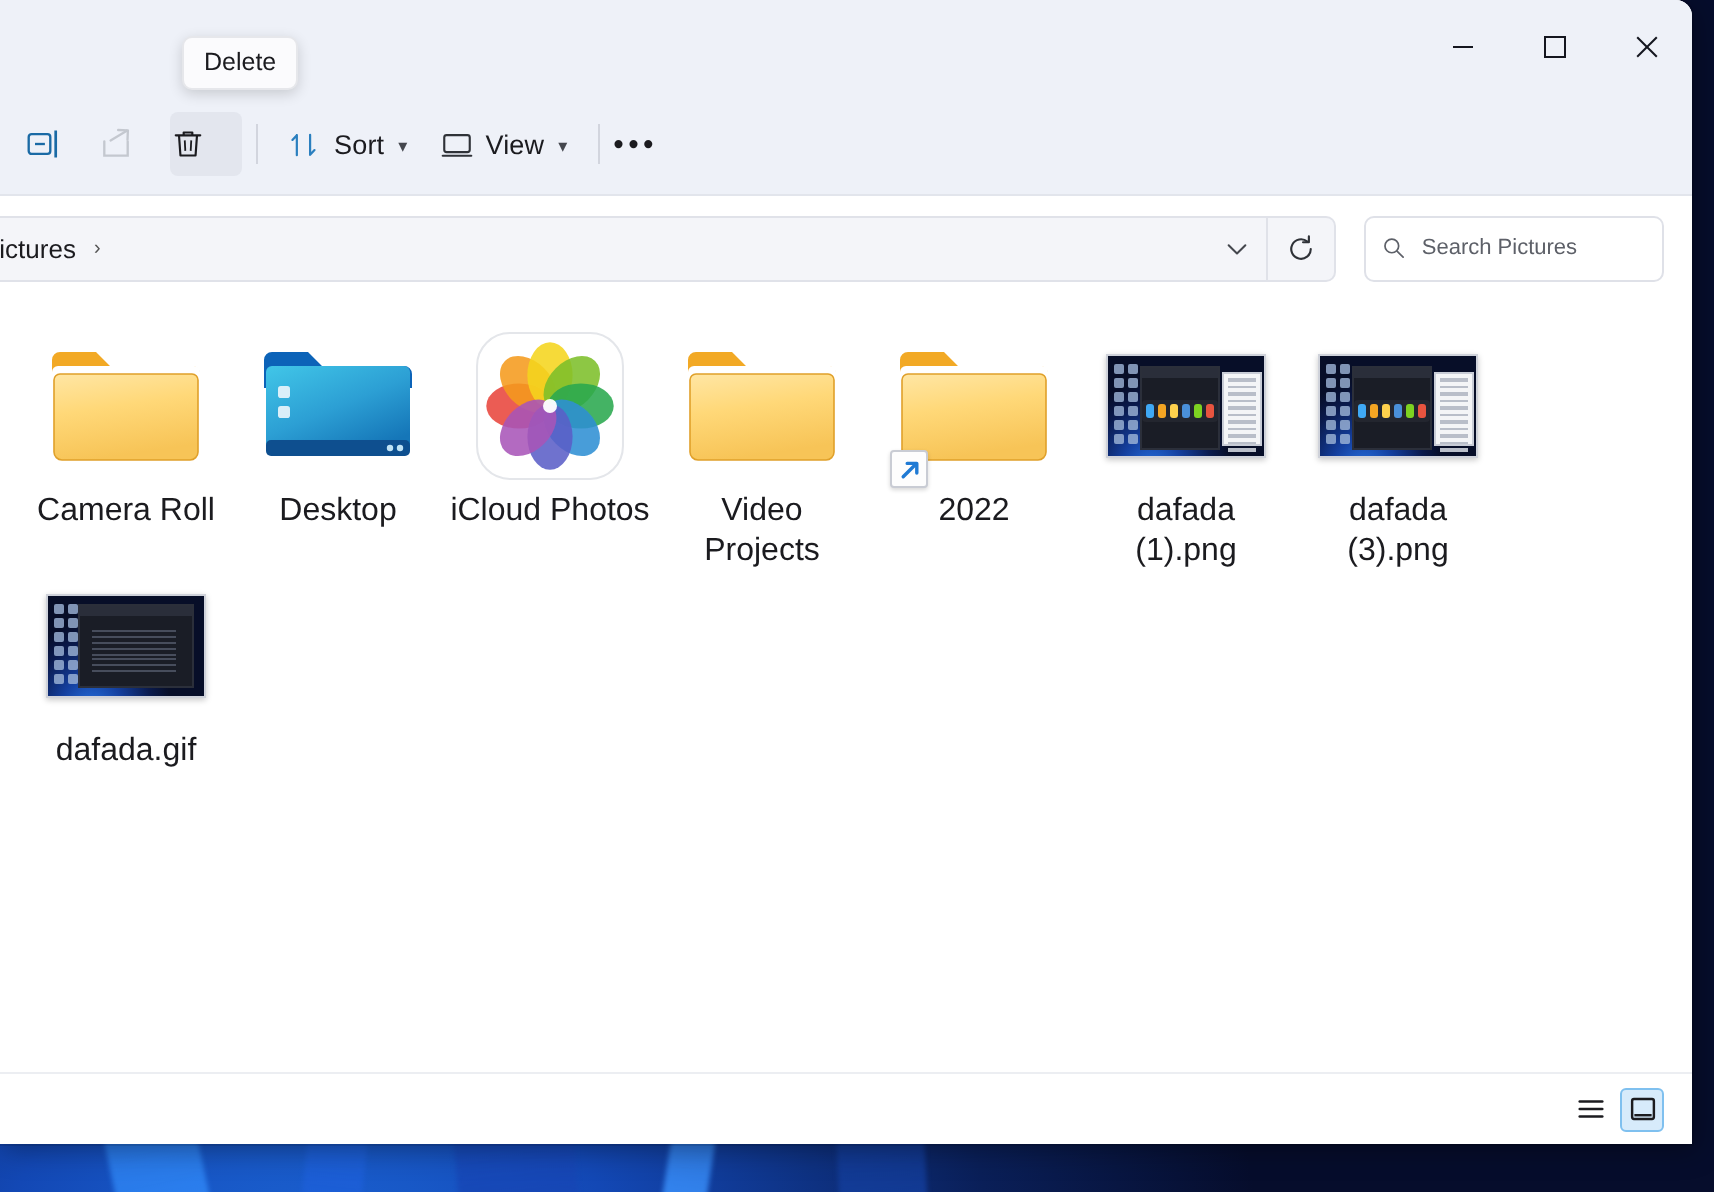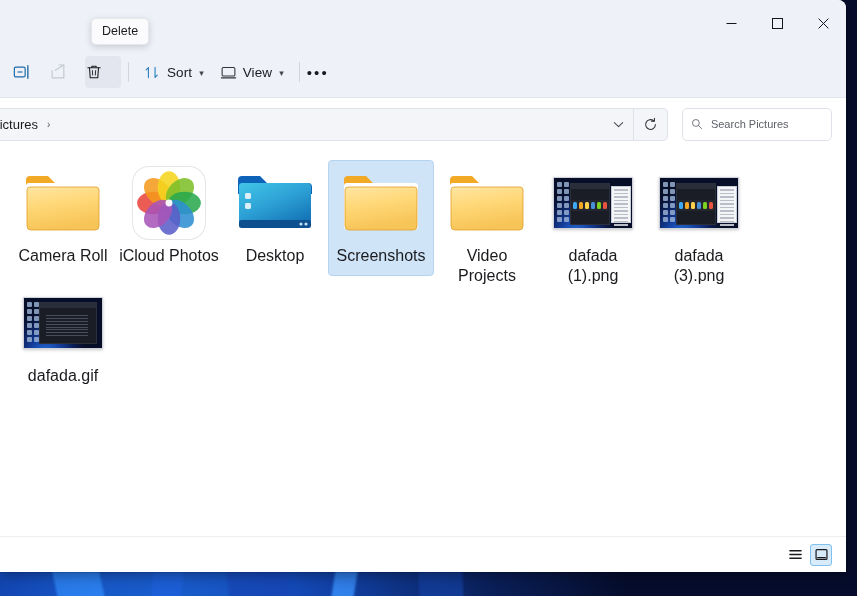--- a/index.html
+++ b/index.html
@@ -478,39 +478,20 @@
     <defs>
       <linearGradient id="fy" x1="0" y1="0" x2="0.25" y2="1">
         <stop offset="0" stop-color="#ffe6a4"></stop>
         <stop offset="0.45" stop-color="#ffd878"></stop>
         <stop offset="1" stop-color="#f7c457"></stop>
       </linearGradient>
     </defs>
   </svg>
         </div>
         <div class="file-label">Camera Roll</div>
-      </div>
-      <div class="file-item">
-        <div class="thumb">
-          <svg width="74" height="74" viewBox="0 0 72 72">
-    <rect x="0.5" y="0.5" width="71" height="71" rx="16" fill="#ffffff" stroke="#e4e6ea" stroke-width="1"></rect>
-    <g style="mix-blend-mode:multiply">
-              <ellipse cx="36" cy="21" rx="11" ry="16" fill="#e8453c" opacity="0.88" transform="rotate(-90 36 36)"></ellipse>
-              <ellipse cx="36" cy="21" rx="11" ry="16" fill="#f59b1e" opacity="0.88" transform="rotate(-45 36 36)"></ellipse>
-              <ellipse cx="36" cy="21" rx="11" ry="16" fill="#f5d51e" opacity="0.88" transform="rotate(0 36 36)"></ellipse>
-              <ellipse cx="36" cy="21" rx="11" ry="16" fill="#7dbf2a" opacity="0.88" transform="rotate(45 36 36)"></ellipse>
-              <ellipse cx="36" cy="21" rx="11" ry="16" fill="#2aa84f" opacity="0.88" transform="rotate(90 36 36)"></ellipse>
-              <ellipse cx="36" cy="21" rx="11" ry="16" fill="#2f8fd4" opacity="0.88" transform="rotate(135 36 36)"></ellipse>
-              <ellipse cx="36" cy="21" rx="11" ry="16" fill="#5b5fc7" opacity="0.88" transform="rotate(180 36 36)"></ellipse>
-              <ellipse cx="36" cy="21" rx="11" ry="16" fill="#a855b8" opacity="0.88" transform="rotate(225 36 36)"></ellipse>
-            </g>
-    <circle cx="36" cy="36" r="3.4" fill="#ffffff" opacity="0.95"></circle>
-  </svg>
-        </div>
-        <div class="file-label">iCloud Photos</div>
       </div>
       <div class="file-item">
         <div class="thumb">
           <svg width="78" height="62" viewBox="0 0 78 62">
     <path d="M2 8 a4 4 0 0 1 4-4 h18 l7 7 h41 a4 4 0 0 1 4 4 v7 H2 Z" fill="#0c63b8"></path>
     <path d="M3 14 a3 3 0 0 1 3-3 h66 a3 3 0 0 1 3 3 v36 a4 4 0 0 1 -4 4 H7 a4 4 0 0 1 -4 -4 Z" fill="url(#fd)"></path>
     <rect x="3" y="48" width="72" height="8" rx="2.5" fill="#0e4f8f"></rect>
     <rect x="9" y="21" width="6" height="6" rx="1.4" fill="#e8f4fb" opacity="0.92"></rect>
     <rect x="9" y="31" width="6" height="6" rx="1.4" fill="#e8f4fb" opacity="0.92"></rect>
     <circle cx="65" cy="52" r="1.6" fill="#bfe2f5"></circle>
@@ -519,56 +500,81 @@
       <linearGradient id="fd" x1="0" y1="0" x2="0.7" y2="1">
         <stop offset="0" stop-color="#41c6e8"></stop>
         <stop offset="0.55" stop-color="#2c9fd4"></stop>
         <stop offset="1" stop-color="#1576b8"></stop>
       </linearGradient>
     </defs>
   </svg>
         </div>
         <div class="file-label">Desktop</div>
       </div>
-      <div class="file-item selected">
+      <div class="file-item">
         <div class="thumb">
-          <svg width="78" height="62" viewBox="0 0 78 62">
-    <path d="M2 8 a4 4 0 0 1 4-4 h18 l7 7 h41 a4 4 0 0 1 4 4 v7 H2 Z" fill="#f2a925"></path>
-    <path d="M2 14 a3 3 0 0 1 3-3 h68 a3 3 0 0 1 3 3 v40 a4 4 0 0 1 -4 4 H6 a4 4 0 0 1 -4 -4 Z" fill="#ffffff"></path>
-    <path d="M3 18 a3 3 0 0 1 3-3 h66 a3 3 0 0 1 3 3 v36 a4 4 0 0 1 -4 4 H7 a4 4 0 0 1 -4 -4 Z" fill="url(#fy)" stroke="#e0a02a" stroke-width="0.8"></path>
-    <defs>
-      <linearGradient id="fy" x1="0" y1="0" x2="0.25" y2="1">
-        <stop offset="0" stop-color="#ffe6a4"></stop>
-        <stop offset="0.45" stop-color="#ffd878"></stop>
-        <stop offset="1" stop-color="#f7c457"></stop>
-      </linearGradient>
-    </defs>
+          <svg width="74" height="74" viewBox="0 0 72 72">
+    <rect x="0.5" y="0.5" width="71" height="71" rx="16" fill="#ffffff" stroke="#e4e6ea" stroke-width="1"></rect>
+    <g style="mix-blend-mode:multiply">
+              <ellipse cx="36" cy="21" rx="11" ry="16" fill="#e8453c" opacity="0.88" transform="rotate(-90 36 36)"></ellipse>
+              <ellipse cx="36" cy="21" rx="11" ry="16" fill="#f59b1e" opacity="0.88" transform="rotate(-45 36 36)"></ellipse>
+              <ellipse cx="36" cy="21" rx="11" ry="16" fill="#f5d51e" opacity="0.88" transform="rotate(0 36 36)"></ellipse>
+              <ellipse cx="36" cy="21" rx="11" ry="16" fill="#7dbf2a" opacity="0.88" transform="rotate(45 36 36)"></ellipse>
+              <ellipse cx="36" cy="21" rx="11" ry="16" fill="#2aa84f" opacity="0.88" transform="rotate(90 36 36)"></ellipse>
+              <ellipse cx="36" cy="21" rx="11" ry="16" fill="#2f8fd4" opacity="0.88" transform="rotate(135 36 36)"></ellipse>
+              <ellipse cx="36" cy="21" rx="11" ry="16" fill="#5b5fc7" opacity="0.88" transform="rotate(180 36 36)"></ellipse>
+              <ellipse cx="36" cy="21" rx="11" ry="16" fill="#a855b8" opacity="0.88" transform="rotate(225 36 36)"></ellipse>
+            </g>
+    <circle cx="36" cy="36" r="3.4" fill="#ffffff" opacity="0.95"></circle>
   </svg>
         </div>
-        <div class="file-label">Screenshots</div>
+        <div class="file-label">iCloud Photos</div>
       </div>
       <div class="file-item">
         <div class="thumb">
           <svg width="78" height="62" viewBox="0 0 78 62">
     <path d="M2 8 a4 4 0 0 1 4-4 h18 l7 7 h41 a4 4 0 0 1 4 4 v7 H2 Z" fill="#f2a925"></path>
     <path d="M2 14 a3 3 0 0 1 3-3 h68 a3 3 0 0 1 3 3 v40 a4 4 0 0 1 -4 4 H6 a4 4 0 0 1 -4 -4 Z" fill="#ffffff"></path>
     <path d="M3 18 a3 3 0 0 1 3-3 h66 a3 3 0 0 1 3 3 v36 a4 4 0 0 1 -4 4 H7 a4 4 0 0 1 -4 -4 Z" fill="url(#fy)" stroke="#e0a02a" stroke-width="0.8"></path>
     <defs>
       <linearGradient id="fy" x1="0" y1="0" x2="0.25" y2="1">
         <stop offset="0" stop-color="#ffe6a4"></stop>
         <stop offset="0.45" stop-color="#ffd878"></stop>
         <stop offset="1" stop-color="#f7c457"></stop>
       </linearGradient>
     </defs>
   </svg>
         </div>
         <div class="file-label">Video Projects</div>
       </div>
       <div class="file-item">
         <div class="thumb">
+          <svg width="78" height="62" viewBox="0 0 78 62">
+    <path d="M2 8 a4 4 0 0 1 4-4 h18 l7 7 h41 a4 4 0 0 1 4 4 v7 H2 Z" fill="#f2a925"></path>
+    <path d="M2 14 a3 3 0 0 1 3-3 h68 a3 3 0 0 1 3 3 v40 a4 4 0 0 1 -4 4 H6 a4 4 0 0 1 -4 -4 Z" fill="#ffffff"></path>
+    <path d="M3 18 a3 3 0 0 1 3-3 h66 a3 3 0 0 1 3 3 v36 a4 4 0 0 1 -4 4 H7 a4 4 0 0 1 -4 -4 Z" fill="url(#fy)" stroke="#e0a02a" stroke-width="0.8"></path>
+    <defs>
+      <linearGradient id="fy" x1="0" y1="0" x2="0.25" y2="1">
+        <stop offset="0" stop-color="#ffe6a4"></stop>
+        <stop offset="0.45" stop-color="#ffd878"></stop>
+        <stop offset="1" stop-color="#f7c457"></stop>
+      </linearGradient>
+    </defs>
+  </svg>
+          <div class="shortcut-badge">
+    <svg width="12" height="12" viewBox="0 0 12 12">
+      <path d="M2.6 9.4 L9 3" stroke="#1f7ad4" stroke-width="1.7" stroke-linecap="round"></path>
+      <path d="M4.6 2.7 L9.4 2.7 L9.4 7.5" fill="none" stroke="#1f7ad4" stroke-width="1.7" stroke-linecap="round" stroke-linejoin="round"></path>
+    </svg>
+  </div>
+        </div>
+        <div class="file-label">2022</div>
+      </div>
+      <div class="file-item">
+        <div class="thumb">
           <div class="photo-thumb">
     <div class="pt-wall"></div>
     <div class="pt-icons">
               <i></i>
               <i></i>
               <i></i>
               <i></i>
               <i></i>
               <i></i>
               <i></i>

